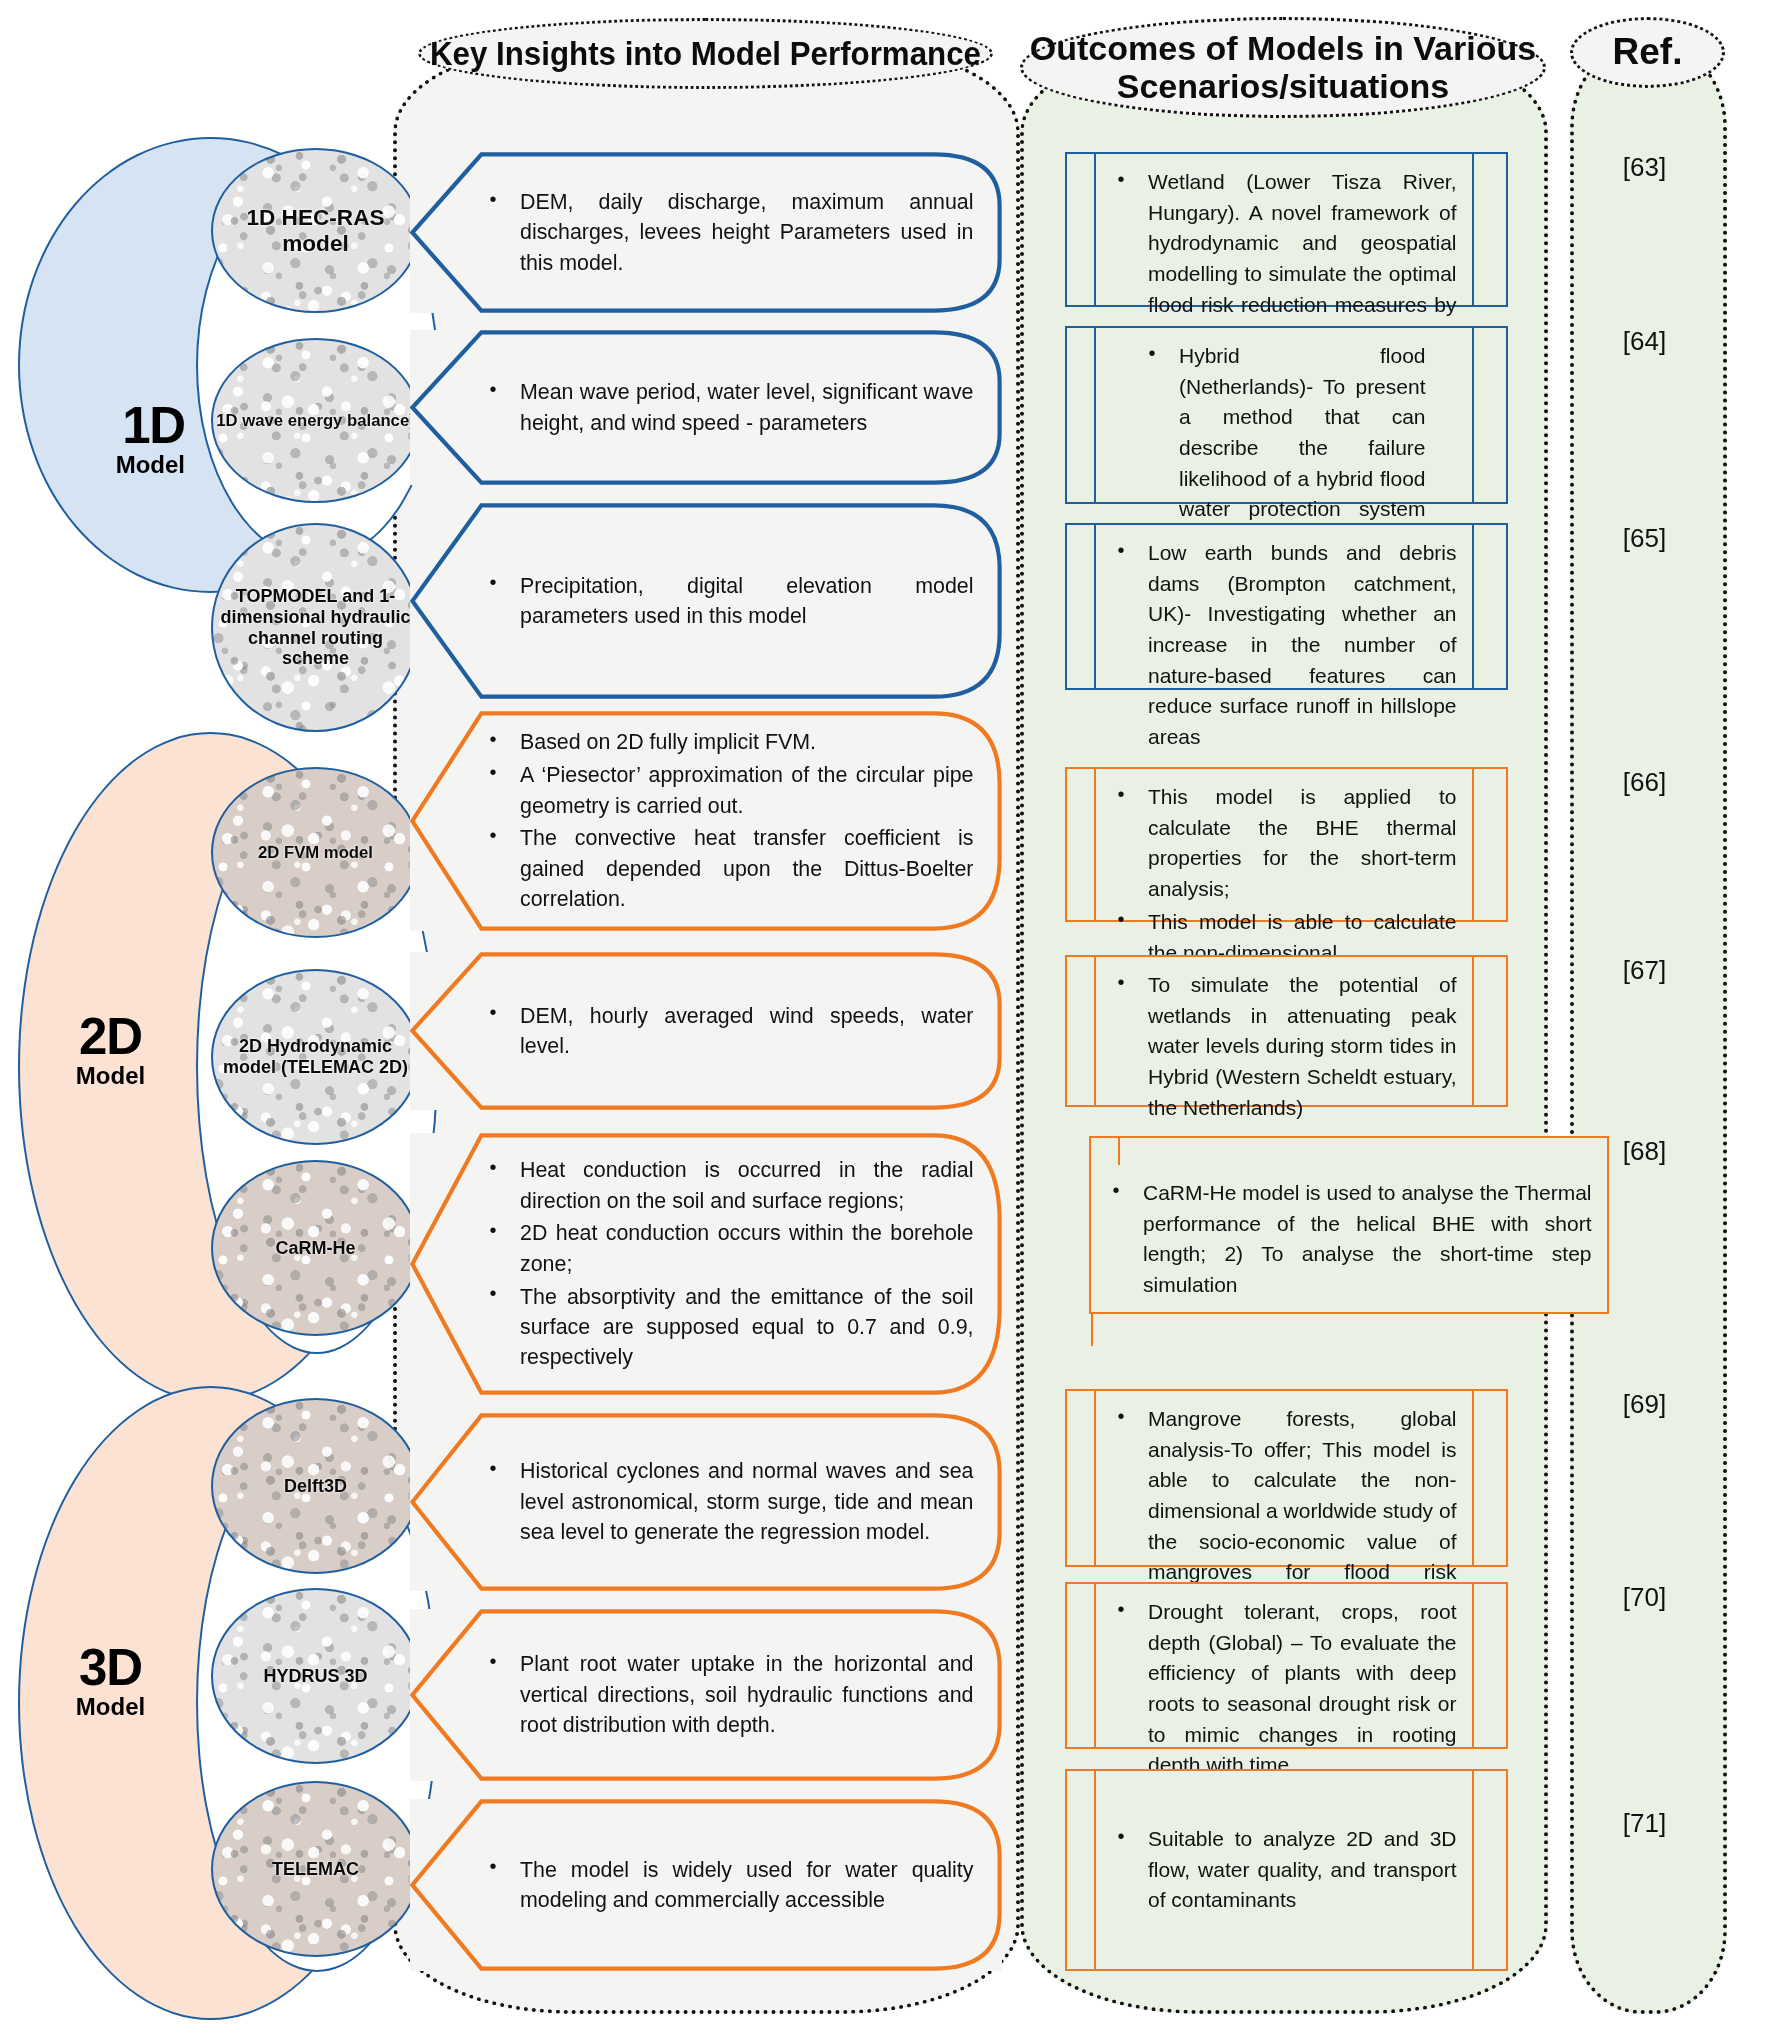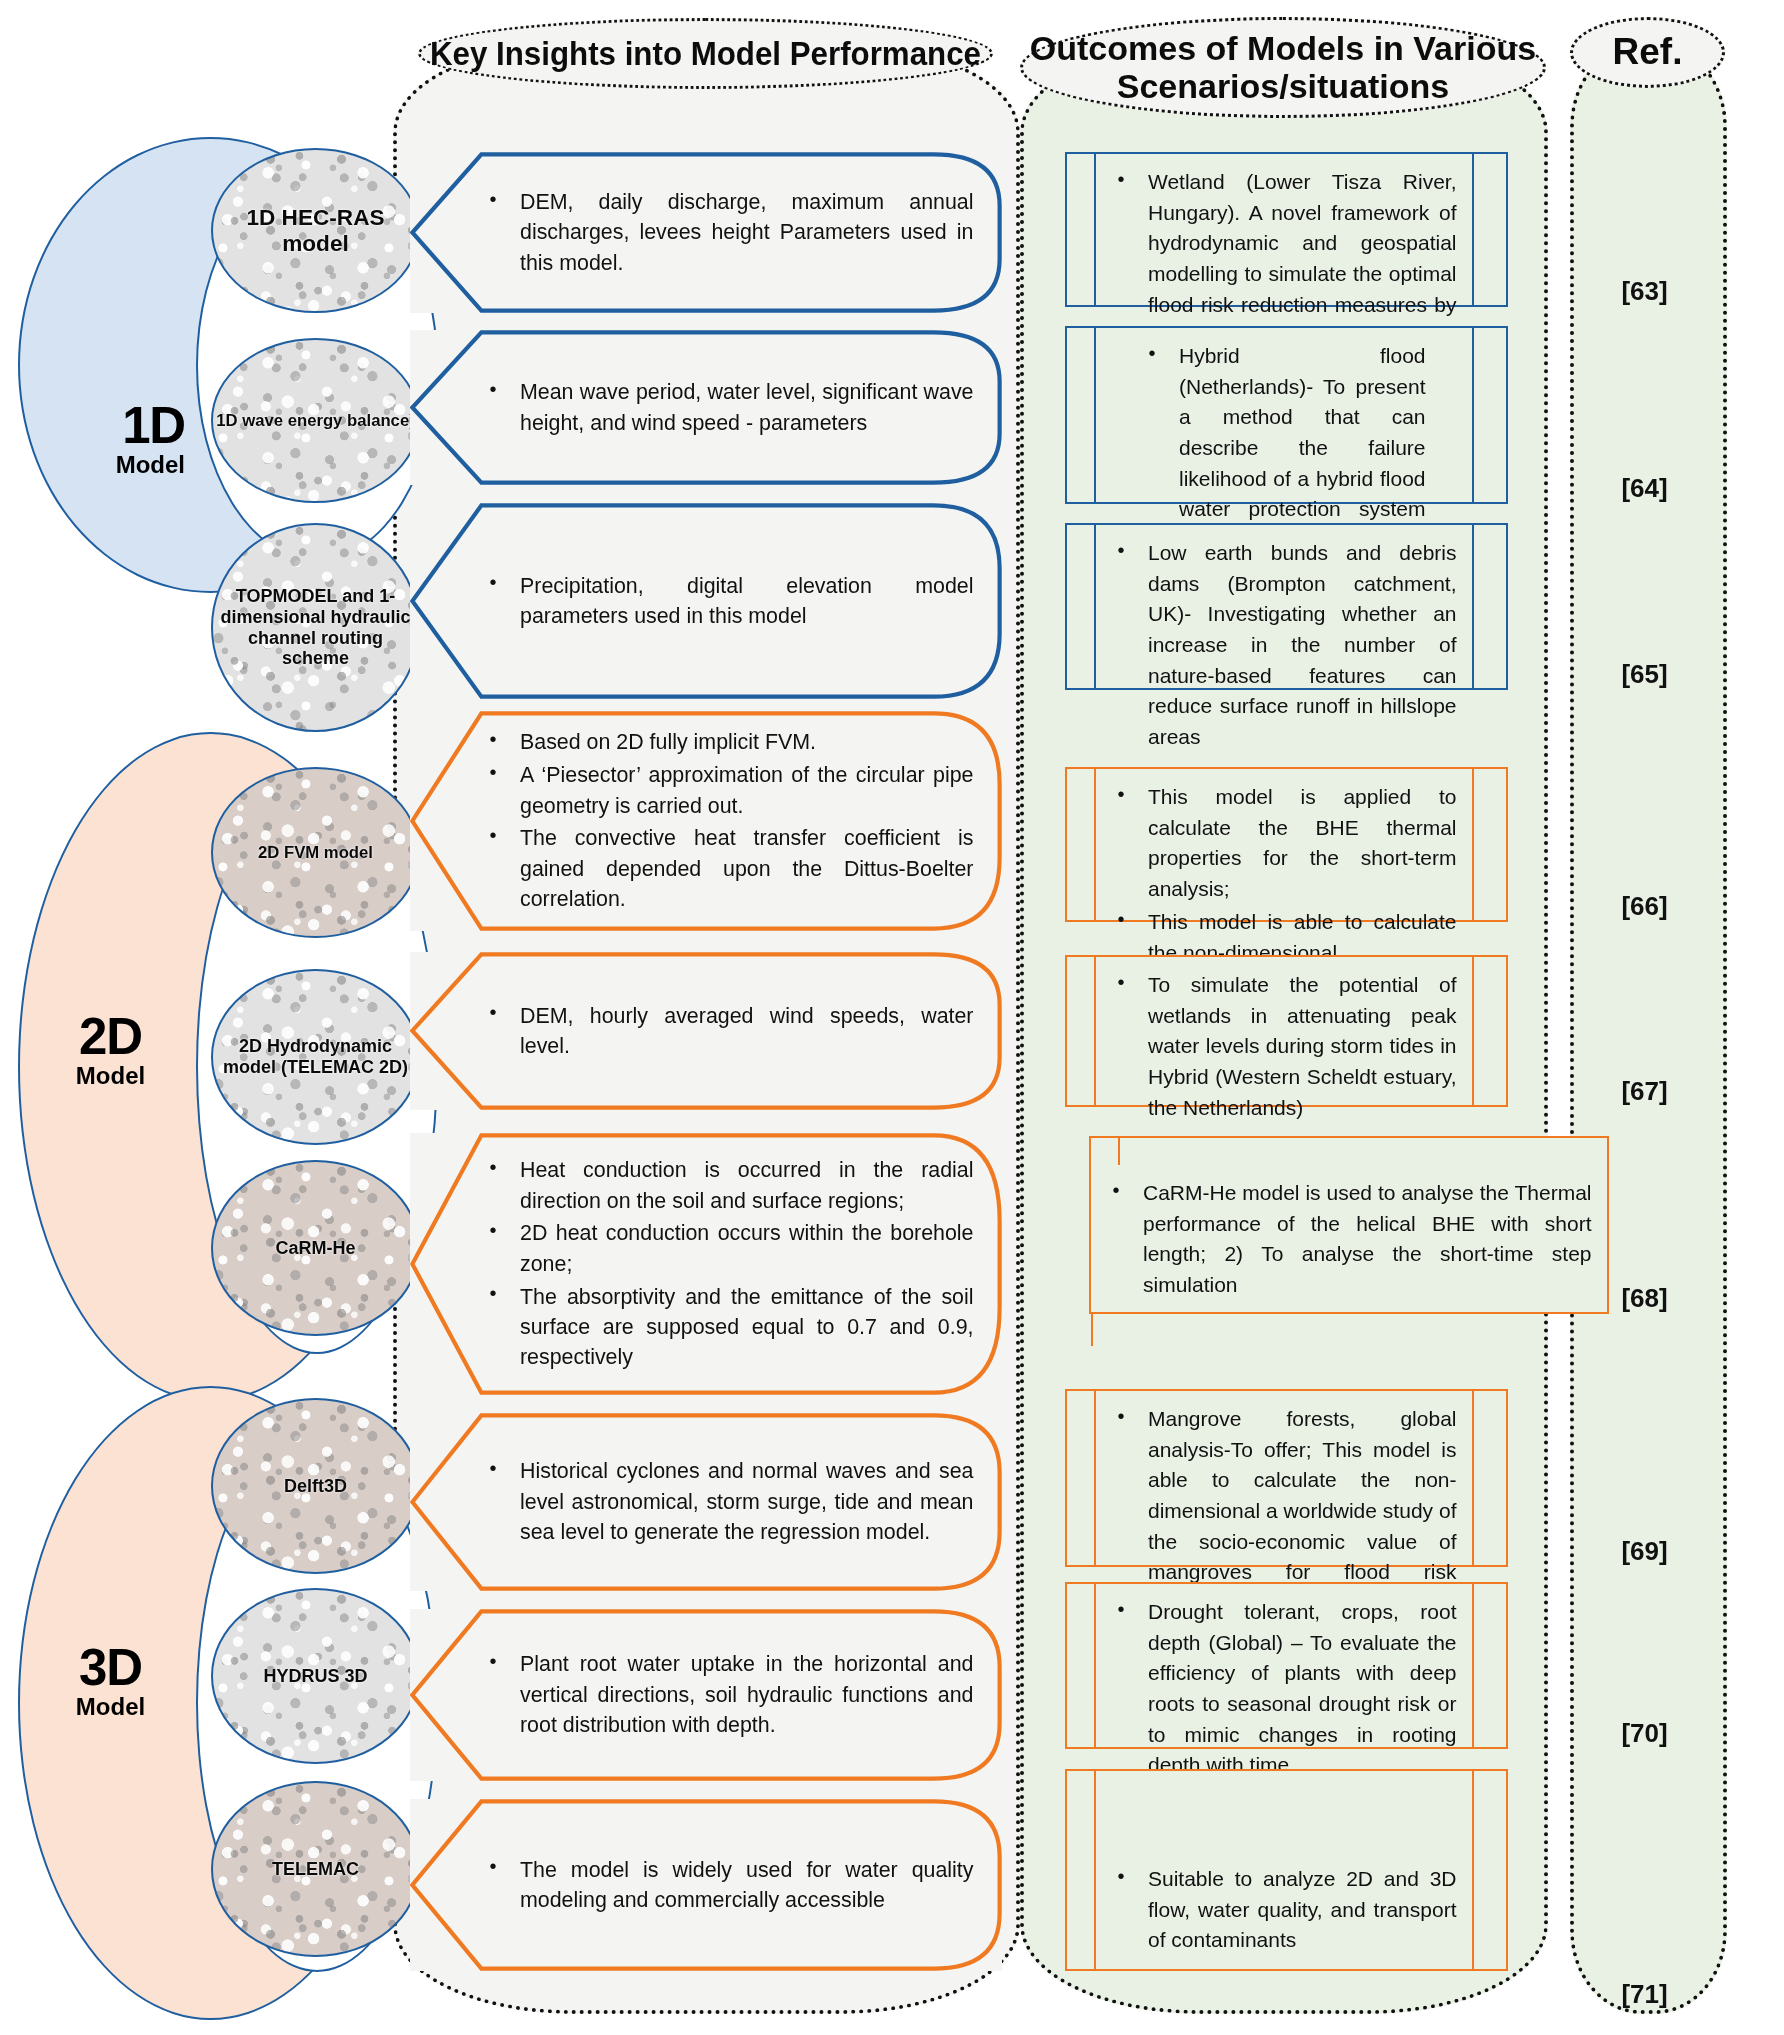--- a/index.html
+++ b/index.html
@@ -135,22 +135,22 @@
   .outcome .col-l{width:27px;flex:0 0 27px;border-right:2.4px solid currentColor;}
   .outcome .col-r{width:32px;flex:0 0 32px;border-left:2.4px solid currentColor;}
   .outcome .col-m{flex:1 1 auto;padding:13px 15.5px 13px 18px;}
   .outcome.blue{border:2.4px solid #1f5fa0;color:#1f5fa0;}
   .outcome.orange{border:2.4px solid #f07a22;color:#f07a22;}
   .outcome ul.blist li{font-size:21px;line-height:1.46;}
 
   
   .refcell{
     position:absolute;z-index:22;width:149px;left:1570px;
-    display:flex;align-items:flex-end;justify-content:center;
-    font-size:26px;font-weight:bold;color:#111;
+    display:flex;align-items:flex-start;justify-content:center;
+    font-size:26px;font-weight:normal;color:#111;
   }
 </style>
 </head>
 <body>
 
 <div class="panel" id="panel-insights"></div>
 <div class="panel" id="panel-outcomes"></div>
 <div class="panel" id="panel-ref"></div>
 
 <div class="hdr" id="hdr-insights">Key Insights into Model Performance</div>
@@ -393,21 +393,21 @@
   <div class="col-m">
     <ul class="blist">
       <li>Drought tolerant, crops, root depth (Global) – To evaluate the efficiency of plants with deep roots to seasonal drought risk or to mimic changes in rooting depth with time</li>
     </ul>
   </div>
   <div class="col-r"></div>
 </div>
 
 <div class="outcome orange" style="left:1065px;top:1769px;width:443px;height:202px;">
   <div class="col-l"></div>
-  <div class="col-m" style="display:flex;align-items:flex-end;">
+  <div class="col-m" style="display:flex;align-items:center;">
     <ul class="blist">
       <li>Suitable to analyze 2D and 3D flow, water quality, and transport of contaminants</li>
     </ul>
   </div>
   <div class="col-r"></div>
 </div>
 
 <div class="refcell" style="top:152px;height:155px;">
   <span>[63]</span>
   </div>

